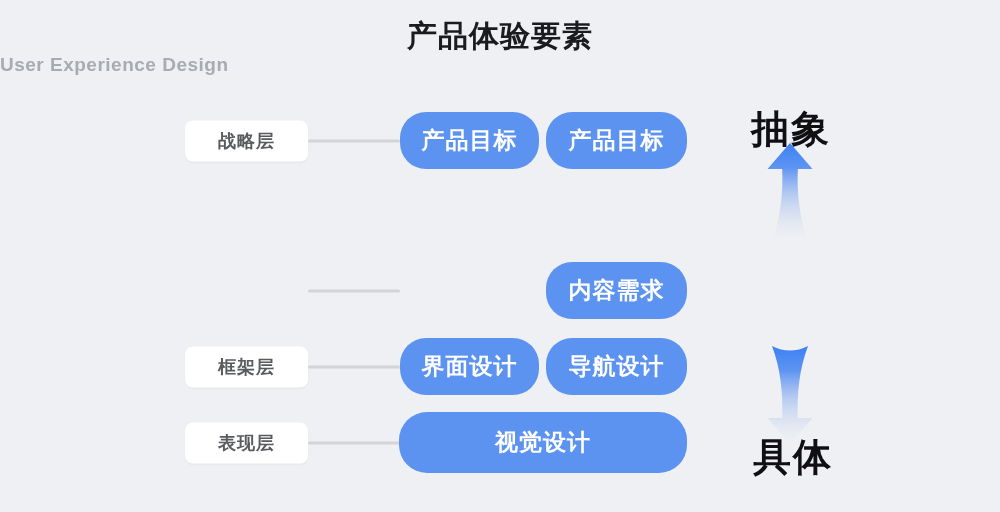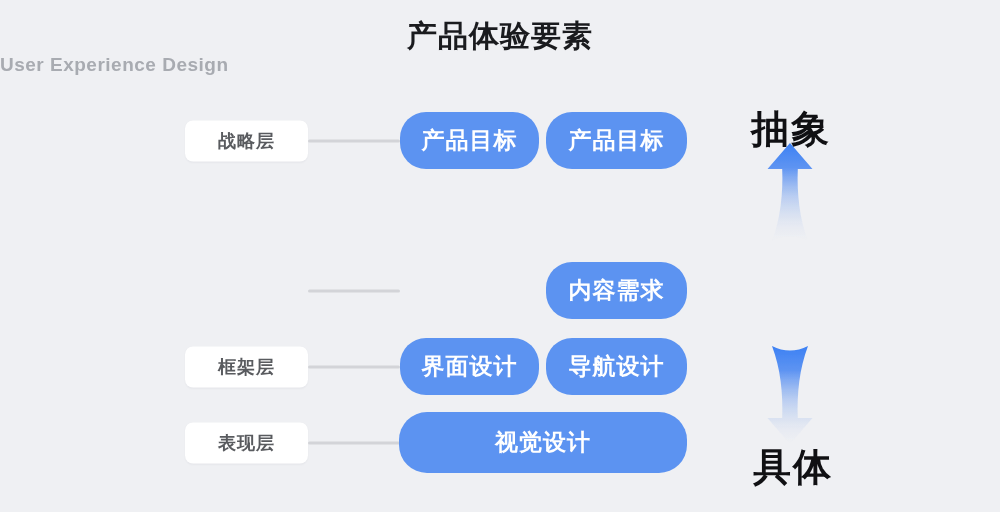--- a/index.html
+++ b/index.html
@@ -100,21 +100,21 @@
   .axis-label {
     position: absolute;
     transform: translateX(-50%);
     font-size: 38px;
     font-weight: 700;
     color: #101013;
     letter-spacing: 2px;
     white-space: nowrap;
   }
   .axis-top    { left: 791px; top: 104px; }
-  .axis-bottom { left: 793px; top: 442px; }
+  .axis-bottom { left: 793px; top: 432px; }
   .arrow-svg {
     position: absolute;
     left: 767px;
     width: 46px;
     height: 100px;
   }
   .arrow-up   { top: 143px; }
   .arrow-down { top: 344px; }
 </style>
 </head>

